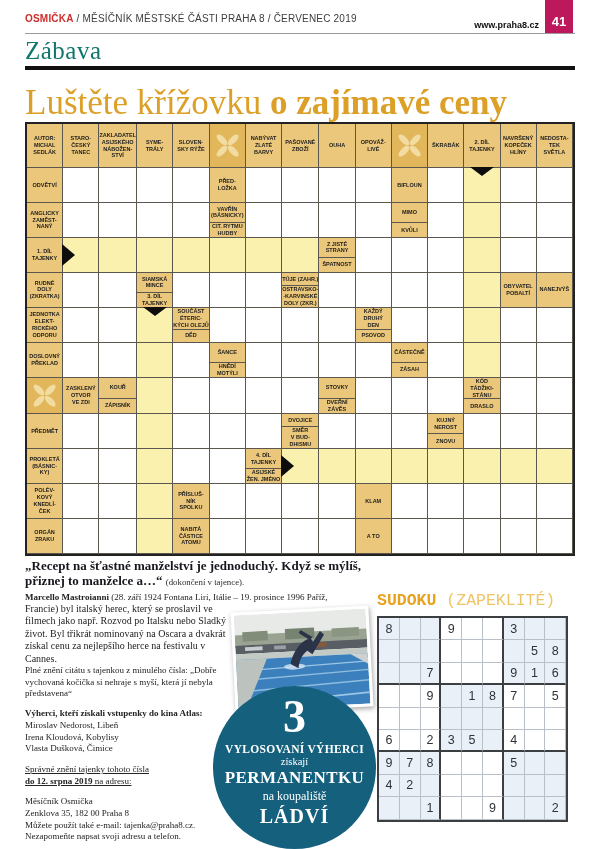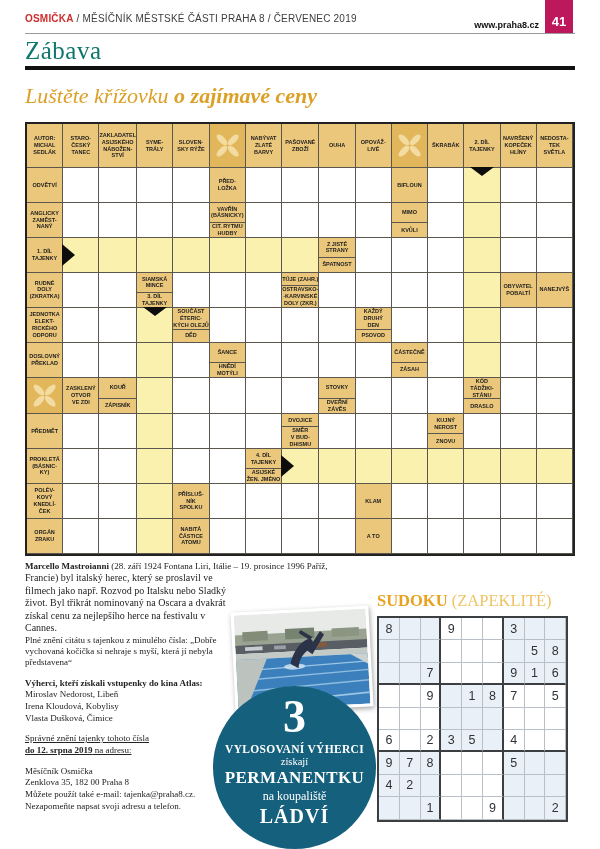--- a/index.html
+++ b/index.html
@@ -8,21 +8,21 @@
 
   
   .hline{position:absolute;left:25px;top:13px;font-size:10px;letter-spacing:.2px;color:#3d3d3d;white-space:nowrap;}
   .hline .brand{color:#cf2d2d;font-weight:bold;}
   .hsite{position:absolute;right:61px;top:20px;font-size:9px;font-weight:bold;color:#101010;}
   .hbadge{position:absolute;left:545px;top:0;width:28px;height:33px;background:#be185d;color:#fff;
           display:flex;align-items:flex-end;justify-content:center;font-size:13px;font-weight:bold;padding-bottom:4px;box-sizing:border-box;}
   .rule-thin{position:absolute;left:25px;right:25px;top:33px;height:1px;background:#9b9b9b;}
   .section-title{position:absolute;left:25px;top:37px;font-family:"Liberation Serif",serif;font-size:25px;color:#0f766e;letter-spacing:.5px;}
   .rule-thick{position:absolute;left:25px;right:25px;top:66px;height:3.5px;background:#111;}
-  .main-title{position:absolute;left:25px;top:83px;font-family:"Liberation Serif",serif;font-size:22px;color:#dca028;white-space:nowrap;font-style:italic;}
+  .main-title{position:absolute;left:25px;top:83px;font-family:"Liberation Serif",serif;font-size:35px;color:#dca028;white-space:nowrap;}
   .main-title .b{font-weight:bold;}
 
   
   .cw{position:absolute;left:25px;top:122px;width:550px;height:434px;display:grid;
       grid-template-columns:repeat(15,1fr);grid-template-rows:44px repeat(11,1fr);
       border:2px solid #222;box-sizing:border-box;background:#fff;}
   .cw-cell{position:relative;border-right:1px solid #5b564e;border-bottom:1px solid #5b564e;
            display:flex;align-items:center;justify-content:center;box-sizing:border-box;overflow:visible;}
   .cw-clue{background:#ebc77c;}
   .cw-yellow{background:#fbf1ae;}
@@ -62,21 +62,21 @@
   .badge{position:absolute;left:213px;top:686px;width:163px;height:163px;border-radius:50%;background:#15607d;
          color:#fff;text-align:center;z-index:3;font-family:"Liberation Serif",serif;}
   .badge .n3{font-size:46px;font-weight:bold;line-height:1;padding-top:8px;}
   .badge .l1{font-size:11.5px;font-weight:bold;letter-spacing:.3px;margin-top:3px;}
   .badge .l2{font-size:10.5px;margin-top:1px;}
   .badge .l3{font-size:17px;font-weight:bold;letter-spacing:.4px;margin-top:1px;}
   .badge .l4{font-size:12px;margin-top:1px;}
   .badge .l5{font-size:20px;font-weight:bold;letter-spacing:1px;margin-top:1px;}
 
   
-  .sd-title{position:absolute;left:377px;top:591px;font-family:Liberation Serif, serif;font-size:16.5px;white-space:nowrap;}
+  .sd-title{position:absolute;left:377px;top:591px;font-family:Liberation Mono, monospace;font-size:16.5px;white-space:nowrap;}
   .sd-title .t1{color:#e8a21e;font-weight:bold;}
   .sd-title .t2{color:#eec464;}
   .sd{position:absolute;left:377px;top:616px;display:grid;grid-template-columns:repeat(9,20.8px);
       grid-template-rows:repeat(9,22.4px);border:2px solid #3b3f42;background:#fff;}
   .sd-cell{display:flex;align-items:center;justify-content:center;font-size:12.5px;color:#2f3337;
            border-right:1px solid #b9bfc6;border-bottom:1px solid #b9bfc6;box-sizing:border-box;}
   .sd-sh{background:#e9f0f7;}
   .sd-br{border-right:2px solid #3b3f42;}
   .sd-bb{border-bottom:2px solid #3b3f42;}
 </style>
@@ -694,20 +694,23 @@
         </div>
       </div>
       <div class="cw-cell cw-white"></div>
       <div class="cw-cell cw-white"></div>
       <div class="cw-cell cw-white"></div>
       <div class="cw-cell cw-white"></div>
       <div class="cw-cell cw-white"></div>
     </div>
 
   <div class="textcol">
+    <div class="qhead">
+      <span>„Recept na šťastné manželství je jednoduchý. Když se mýlíš, přiznej to manželce a…“ </span><span class="qnote">(dokončení  v tajence).</span>
+    </div>
     <div class="bio1">
       <span class="name">Marcello Mastroianni</span><span> (28. září 1924 Fontana Liri, Itálie – 19. prosince 1996 Paříž,</span>
     </div>
     <div class="bio2">Francie) byl italský herec, který se proslavil ve filmech jako např. Rozvod po Italsku nebo Sladký život. Byl třikrát nominovaný na Oscara a dvakrát získal cenu za nejlepšího herce na festivalu v Cannes.</div>
     <div class="prevq">Plné znění citátu s tajenkou z minulého čísla: „Dobře vychovaná kočička si nehraje s myší, která jí nebyla představena“</div>
     <div class="winners">
       <div class="wh">Výherci, kteří získali vstupenky do kina Atlas:</div>
       <div>
           <div>Miroslav Nedorost, Libeň</div>
           <div>Irena Kloudová, Kobylisy</div>

